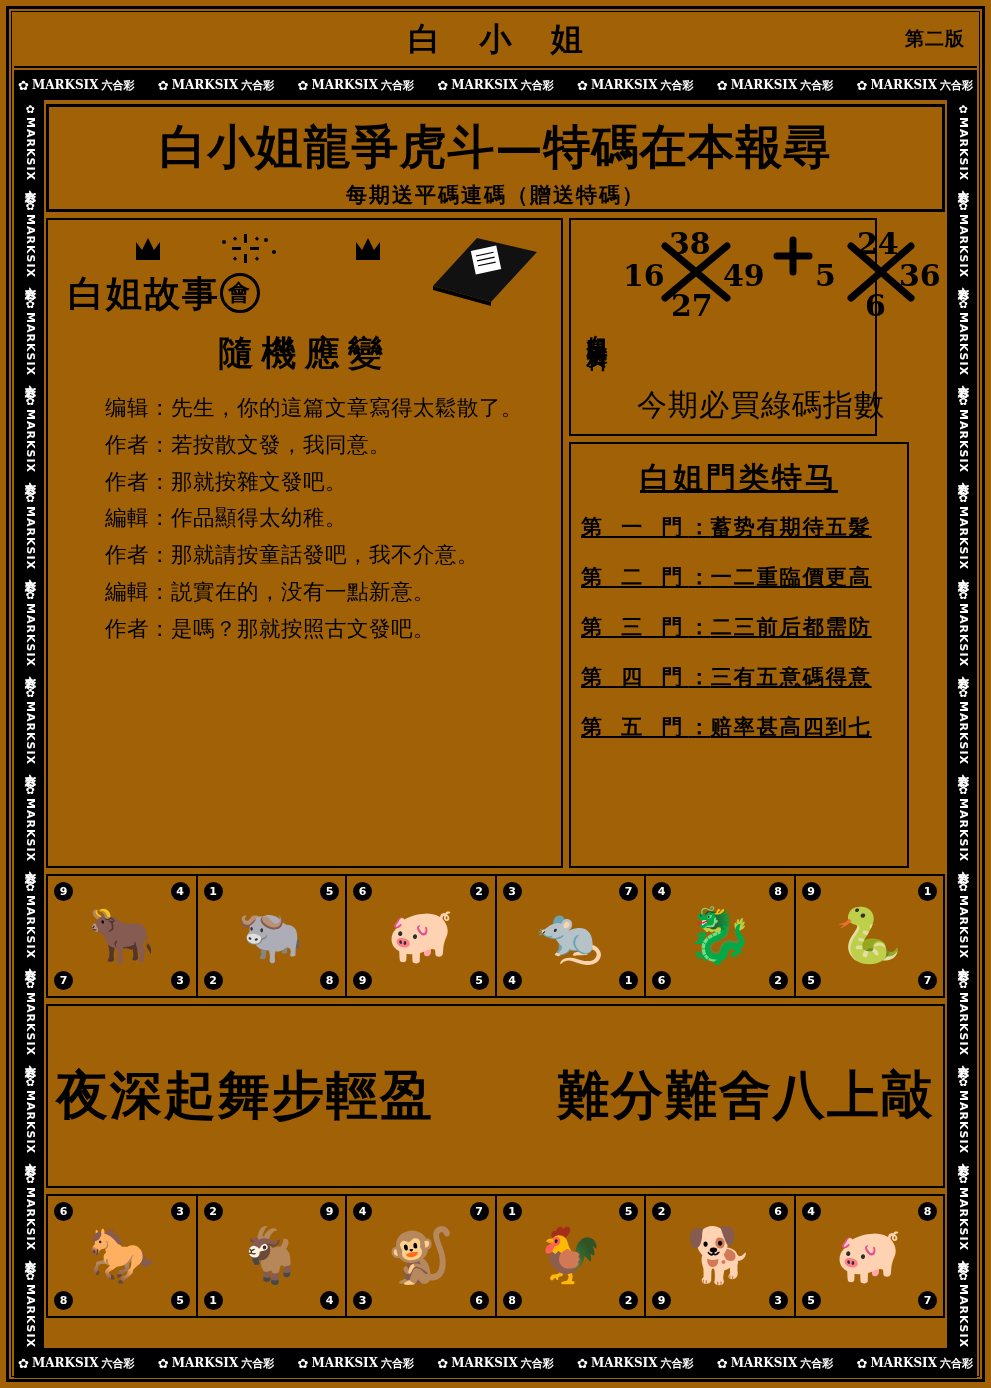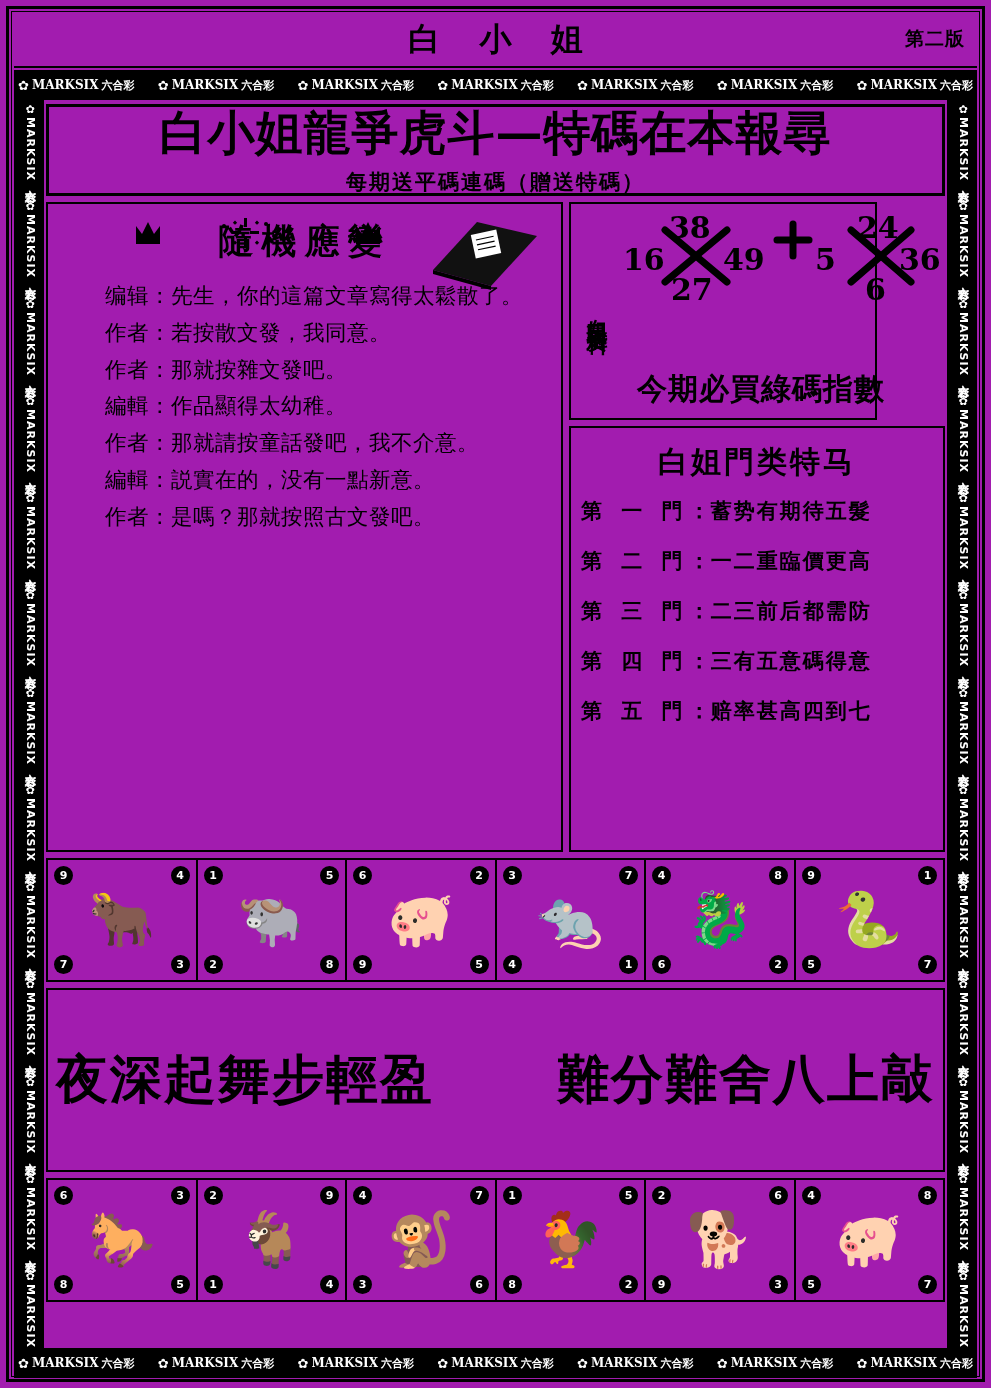--- a/index.html
+++ b/index.html
@@ -7,21 +7,21 @@
     width: 991px; height: 1388px;
     background: #ffffff;
     font-family: "DejaVu Sans", "Liberation Sans", sans-serif;
     color: #000;
     overflow: hidden;
   }
   .page {
     position: relative;
     width: 991px; height: 1388px;
     box-sizing: border-box;
-    background: #a21caf;
+    background: #a16207;
   }
 
   
   .outer-frame {
     position: absolute; left: 6px; top: 6px;
     width: 979px; height: 1376px;
     border: 3px solid #000;
     box-sizing: border-box;
   }
   .outer-frame2 {
@@ -95,22 +95,22 @@
 
   
   .content {
     position: absolute; left: 46px; top: 104px;
     width: 899px; height: 1240px;
   }
 
   
   .headline-box {
     border: 3px solid #000; box-sizing: border-box;
-    width: 899px; height: 92px;
-    display:flex; flex-direction: column; align-items:center; justify-content:center;
+    width: 899px; height: 108px;
+    display:flex; flex-direction: column; align-items:center; justify-content:flex-end;
     padding-top: 4px;
   }
   .headline-main {
     font-family: "DejaVu Serif", "Liberation Serif", serif;
     font-weight: bold; font-size: 47px; letter-spacing: 1px;
     line-height: 1.05;
     white-space: nowrap;
   }
   .headline-sub {
     font-family: Liberation Serif, serif;
@@ -178,28 +178,29 @@
   }
   .data-label span {
     writing-mode: vertical-rl; font-size: 21px; letter-spacing: 3px;
   }
   .data-main { flex: 1; position: relative; }
   .num-art { position:absolute; left: 0; top: 4px; width: 326px; height: 130px; }
   .data-foot {
     position: absolute; left: -42px; bottom: 8px; width: 368px;
     text-align: center;
     font-family: "DejaVu Serif","Liberation Serif",serif;
-    font-weight: bold; font-size: 30px; letter-spacing: 1px;
+    font-weight: normal; font-size: 30px; letter-spacing: 1px;
   }
 
   
   .gate-box {
     border: 2px solid #000; box-sizing: border-box;
-    width: 376px; height: 426px; margin-top: 6px;
+    width: 340px; height: 426px; margin-top: 6px;
     padding: 8px 10px;
+    text-decoration: underline;
   }
   .gate-title {
     text-align: center;
     font-family: "DejaVu Serif","Liberation Serif",serif;
     font-weight: bold; font-size: 30px; letter-spacing: 3px;
     margin: 6px 0 14px 0;
   }
   .gate-row {
     display: flex; align-items: center;
     font-family: "DejaVu Serif","Liberation Serif",serif;
@@ -416,20 +417,25 @@
             <path d="M8 54 L52 6 L112 20 L66 70 Z" fill="#111"></path>
             <path d="M8 54 L66 70 L66 74 L8 58 Z" fill="#000"></path>
             <rect x="48" y="16" width="26" height="24" fill="#fff" transform="rotate(-12 61 28)"></rect>
             <g stroke="#000" stroke-width="1.2" transform="rotate(-12 61 28)">
               <line x1="52" y1="22" x2="70" y2="22"></line>
               <line x1="52" y1="27" x2="70" y2="27"></line>
               <line x1="52" y1="32" x2="70" y2="32"></line>
             </g>
           </svg>
 
+          <div class="story-logo-row">
+            <div class="story-logo">
+              <span>白姐故事</span><span class="circle-char">會</span>
+            </div>
+          </div>
 
           <div class="story-title">隨機應變</div>
 
           <p class="story-p">编辑：先生，你的這篇文章寫得太鬆散了。</p>
           <p class="story-p">作者：若按散文發，我同意。</p>
           <p class="story-p">作者：那就按雜文發吧。</p>
           <p class="story-p">編輯：作品顯得太幼稚。</p>
           <p class="story-p">作者：那就請按童話發吧，我不介意。</p>
           <p class="story-p">編輯：説實在的，没有一點新意。</p>
           <p class="story-p">作者：是嗎？那就按照古文發吧。</p>

